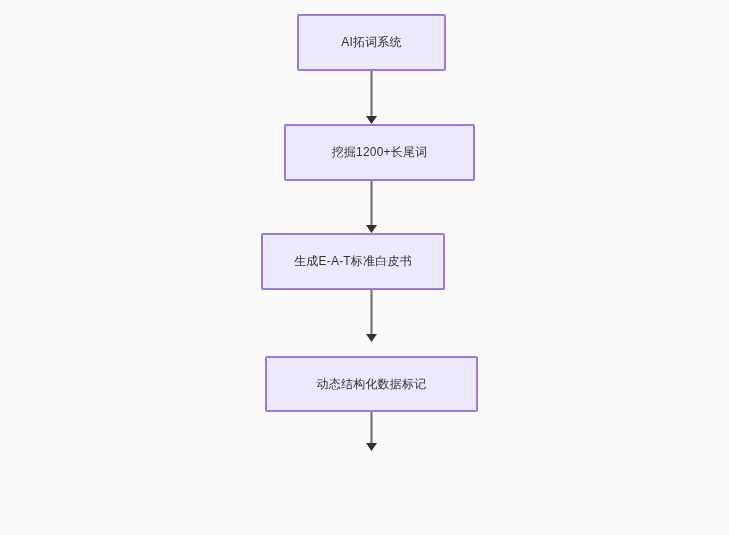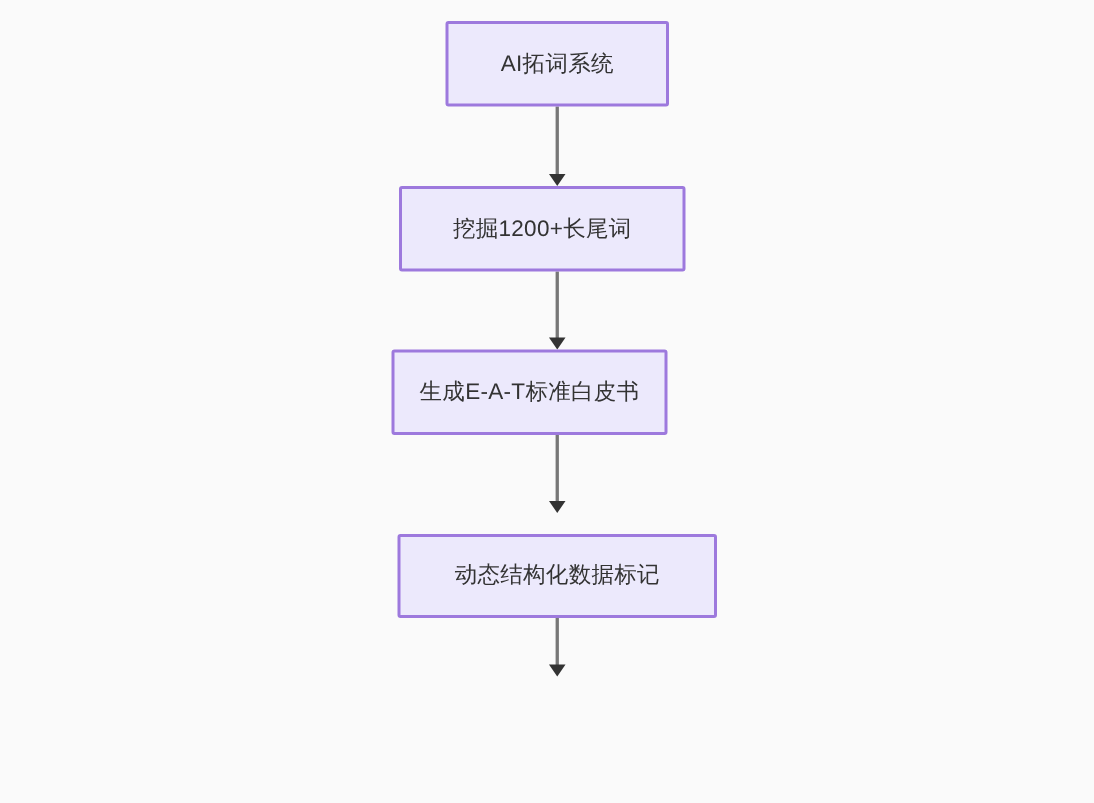--- a/index.html
+++ b/index.html
@@ -21,21 +21,21 @@
   .node {
     position: absolute;
     box-sizing: border-box;
     background: #ece9fc;
     border: 2px solid #9d79dd;
     border-radius: 2px;
     display: flex;
     align-items: center;
     justify-content: center;
     color: #333333;
-    font-size: 15px;
+    font-size: 12px;
     line-height: 1.2;
     letter-spacing: 0.2px;
     white-space: nowrap;
   }
   .edge {
     position: absolute;
     width: 0;
     height: 0;
     overflow: visible;
   }
@@ -74,20 +74,20 @@
 
   <div class="edge">
     <svg width="729" height="535" viewBox="0 0 729 535" aria-hidden="true">
       <line x1="371.5" y1="398" x2="371.5" y2="444" stroke="#777777" stroke-width="2.2"></line>
       <polygon points="366,443 377,443 371.5,451" fill="#333333"></polygon>
     </svg>
   </div>
 
   <div class="node" id="node-n1" style="left: 297px; top: 14px; width: 149px; height: 57px;">AI拓词系统</div>
 
-  <div class="node" id="node-n2" style="left: 266px; top: 124px; width: 191px; height: 57px;">挖掘1200+长尾词</div>
+  <div class="node" id="node-n2" style="left: 284px; top: 124px; width: 191px; height: 57px;">挖掘1200+长尾词</div>
 
   <div class="node" id="node-n3" style="left: 261px; top: 233px; width: 184px; height: 57px;">生成E-A-T标准白皮书</div>
 
   <div class="node" id="node-n4" style="left: 265px; top: 356px; width: 213px; height: 56px;">动态结构化数据标记</div>
 
 
 </div>
 
 </body></html>

